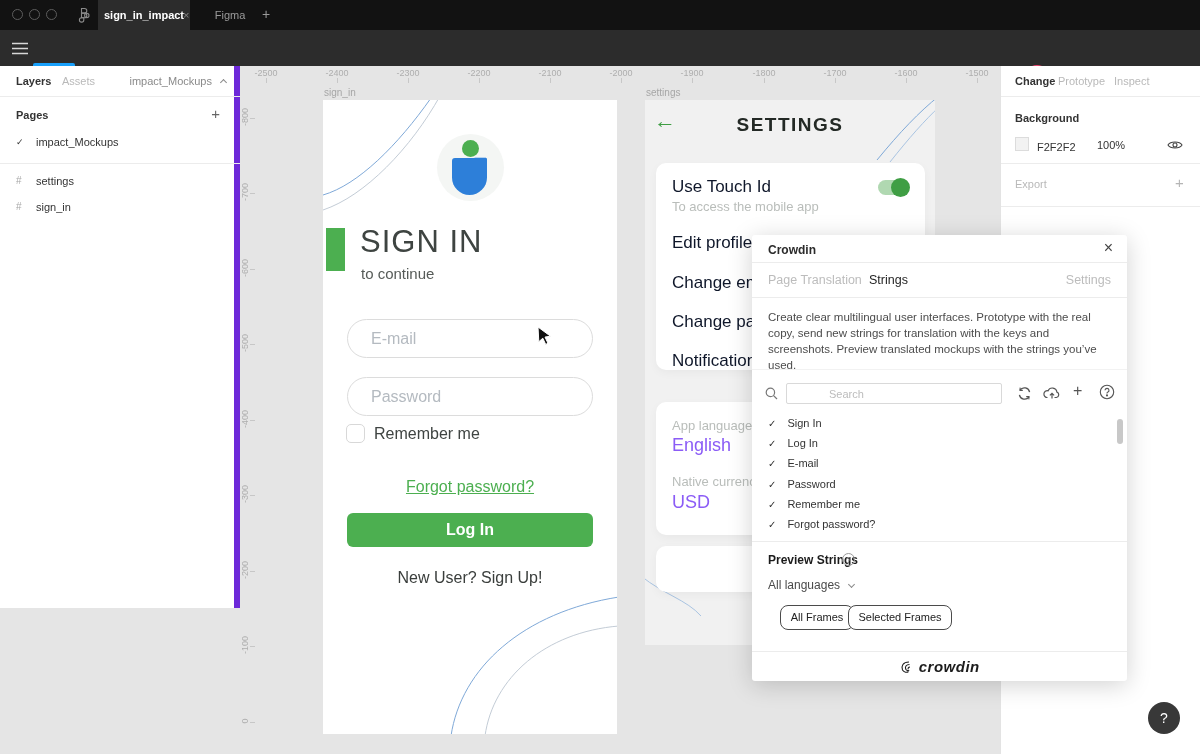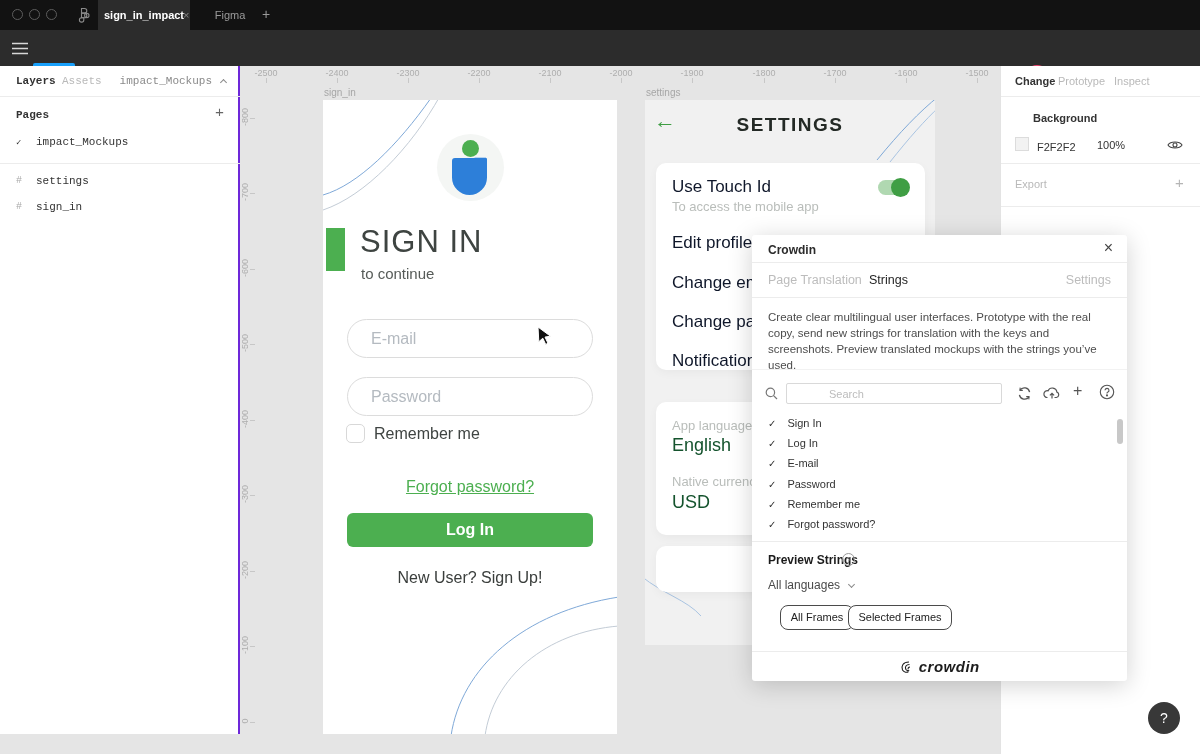--- a/index.html
+++ b/index.html
@@ -14,21 +14,21 @@
   .tab { height:30px; display:flex; align-items:center; justify-content:center; font-size:11px; }
   .tab.active { background:#2c2c2c; color:#fff; font-weight:bold; }
   .tab.inactive { color:#9a9a9a; }
   #toolbar { left:0; top:30px; width:1200px; height:36px; background:#2c2c2c; }
   .toolbtn { color:#d8d8d8; }
   .chev { display:inline-block; width:5px; height:5px; border-right:1px solid #bbb; border-bottom:1px solid #bbb; transform:rotate(45deg); }
   .chev.gray { border-color:#8a8a8a; }
   .chev.up { transform:rotate(-135deg); }
 
   
-  #leftpanel { left:0; top:66px; width:240px; height:668px; background:#fff; border-right:2px solid #6d28d9;font-family:Liberation Mono, monospace; }
+  #leftpanel { left:0; top:66px; width:240px; height:542px; background:#fff; border-right:6px solid #6d28d9; }
   #rightpanel { left:1000px; top:66px; width:200px; height:688px; background:#fff; border-left:1px solid #e3e3e3; }
   .panelrow { border-bottom:1px solid #ececec; }
   .ptxt { font-size:11px; color:#333; }
   .pgray { color:#b9b9b9; }
 
   
   #canvas { left:240px; top:66px; width:760px; height:688px; background:#e5e5e5; overflow:hidden; }
   .rlabel { position:absolute; font-size:9px; color:#aeaeae; transform:translateX(-50%); }
   .rtick { position:absolute; width:1px; height:5px; background:#c7c7c7; }
   .vlabel { position:absolute; font-size:9px; color:#aeaeae; transform:rotate(-90deg); transform-origin:center; }
@@ -36,21 +36,21 @@
 
   .frame-label { position:absolute; font-size:10px; color:#a6a6a6; }
   #signin-frame { position:absolute; left:83px; top:34px; width:294px; height:634px; background:#fff; overflow:hidden; }
   #settings-frame { position:absolute; left:405px; top:34px; width:290px; height:545px; background:#f1f1f1; overflow:hidden; }
 
   .pill { position:absolute; width:246px; height:39px; border:1px solid #dcdcdc; border-radius:20px;
           background:#fff; font-size:16px; color:#b4bac0; line-height:37px; padding-left:23px; }
   .card { position:absolute; background:#fff; border-radius:10px; box-shadow:0 3px 10px rgba(0,0,0,.04); }
   .menu-item { font-size:17px; color:#0f172a; }
   .cap-label { font-size:13px; color:#b9bdba; }
-  .cap-value { font-size:18px; color:#14532d; }
+  .cap-value { font-size:18px; color:#8b5cf6; }
 
   
   #plugin { left:752px; top:235px; width:375px; height:446px; background:#fff; border-radius:3px;
             box-shadow:0 4px 24px rgba(0,0,0,.18); z-index:50; }
   .ptab { font-size:12.5px; }
   .pdesc { font-size:11.5px; line-height:16px; color:#4c4c4c; }
   #plugin input { border:1px solid #d9d9d9; border-radius:2px; font-size:11px; color:#333;
                   padding:0 8px; outline:none; font-family:inherit; }
   #plugin input::placeholder { color:#bcbcbc; }
   .strow { position:absolute; font-size:11px; color:#333; }
@@ -368,21 +368,21 @@
       </div>
     </div>
   </div>
 
   <div class="abs" id="rightpanel">
     <div class="abs panelrow" style="left:0;top:0;width:200px;height:31px;">
       <span class="abs ptxt" style="left:14px;top:9px;font-weight:bold;">Change</span>
       <span class="abs ptxt pgray" style="left:57px;top:9px;">Prototype</span>
       <span class="abs ptxt pgray" style="left:113px;top:9px;">Inspect</span>
     </div>
-    <span class="abs ptxt" style="left:32px;top:46px;font-weight:bold;text-align:center;">Background</span>
+    <span class="abs ptxt" style="left:14px;top:46px;font-weight:bold;text-align:center;">Background</span>
     <div class="abs" style="left:14px;top:71px;width:14px;height:14px;background:#F2F2F2;border:1px solid #dcdcdc;"></div>
     <span class="abs ptxt" style="left:36px;top:75px;">F2F2F2</span>
     <span class="abs ptxt" style="left:96px;top:73px;">100%</span>
     <span class="abs" style="left:166px;top:71px;">
       <svg width="16" height="12" viewBox="0 0 16 12" fill="none" stroke="#444" stroke-width="1.1">
           <path d="M1 6 C 3.5 2, 12.5 2, 15 6 C 12.5 10, 3.5 10, 1 6 Z"></path>
           <circle cx="8" cy="6" r="2"></circle>
         </svg>
     </span>
     <div class="abs" style="left:0;top:97px;width:200px;border-top:1px solid #ececec;"></div>

